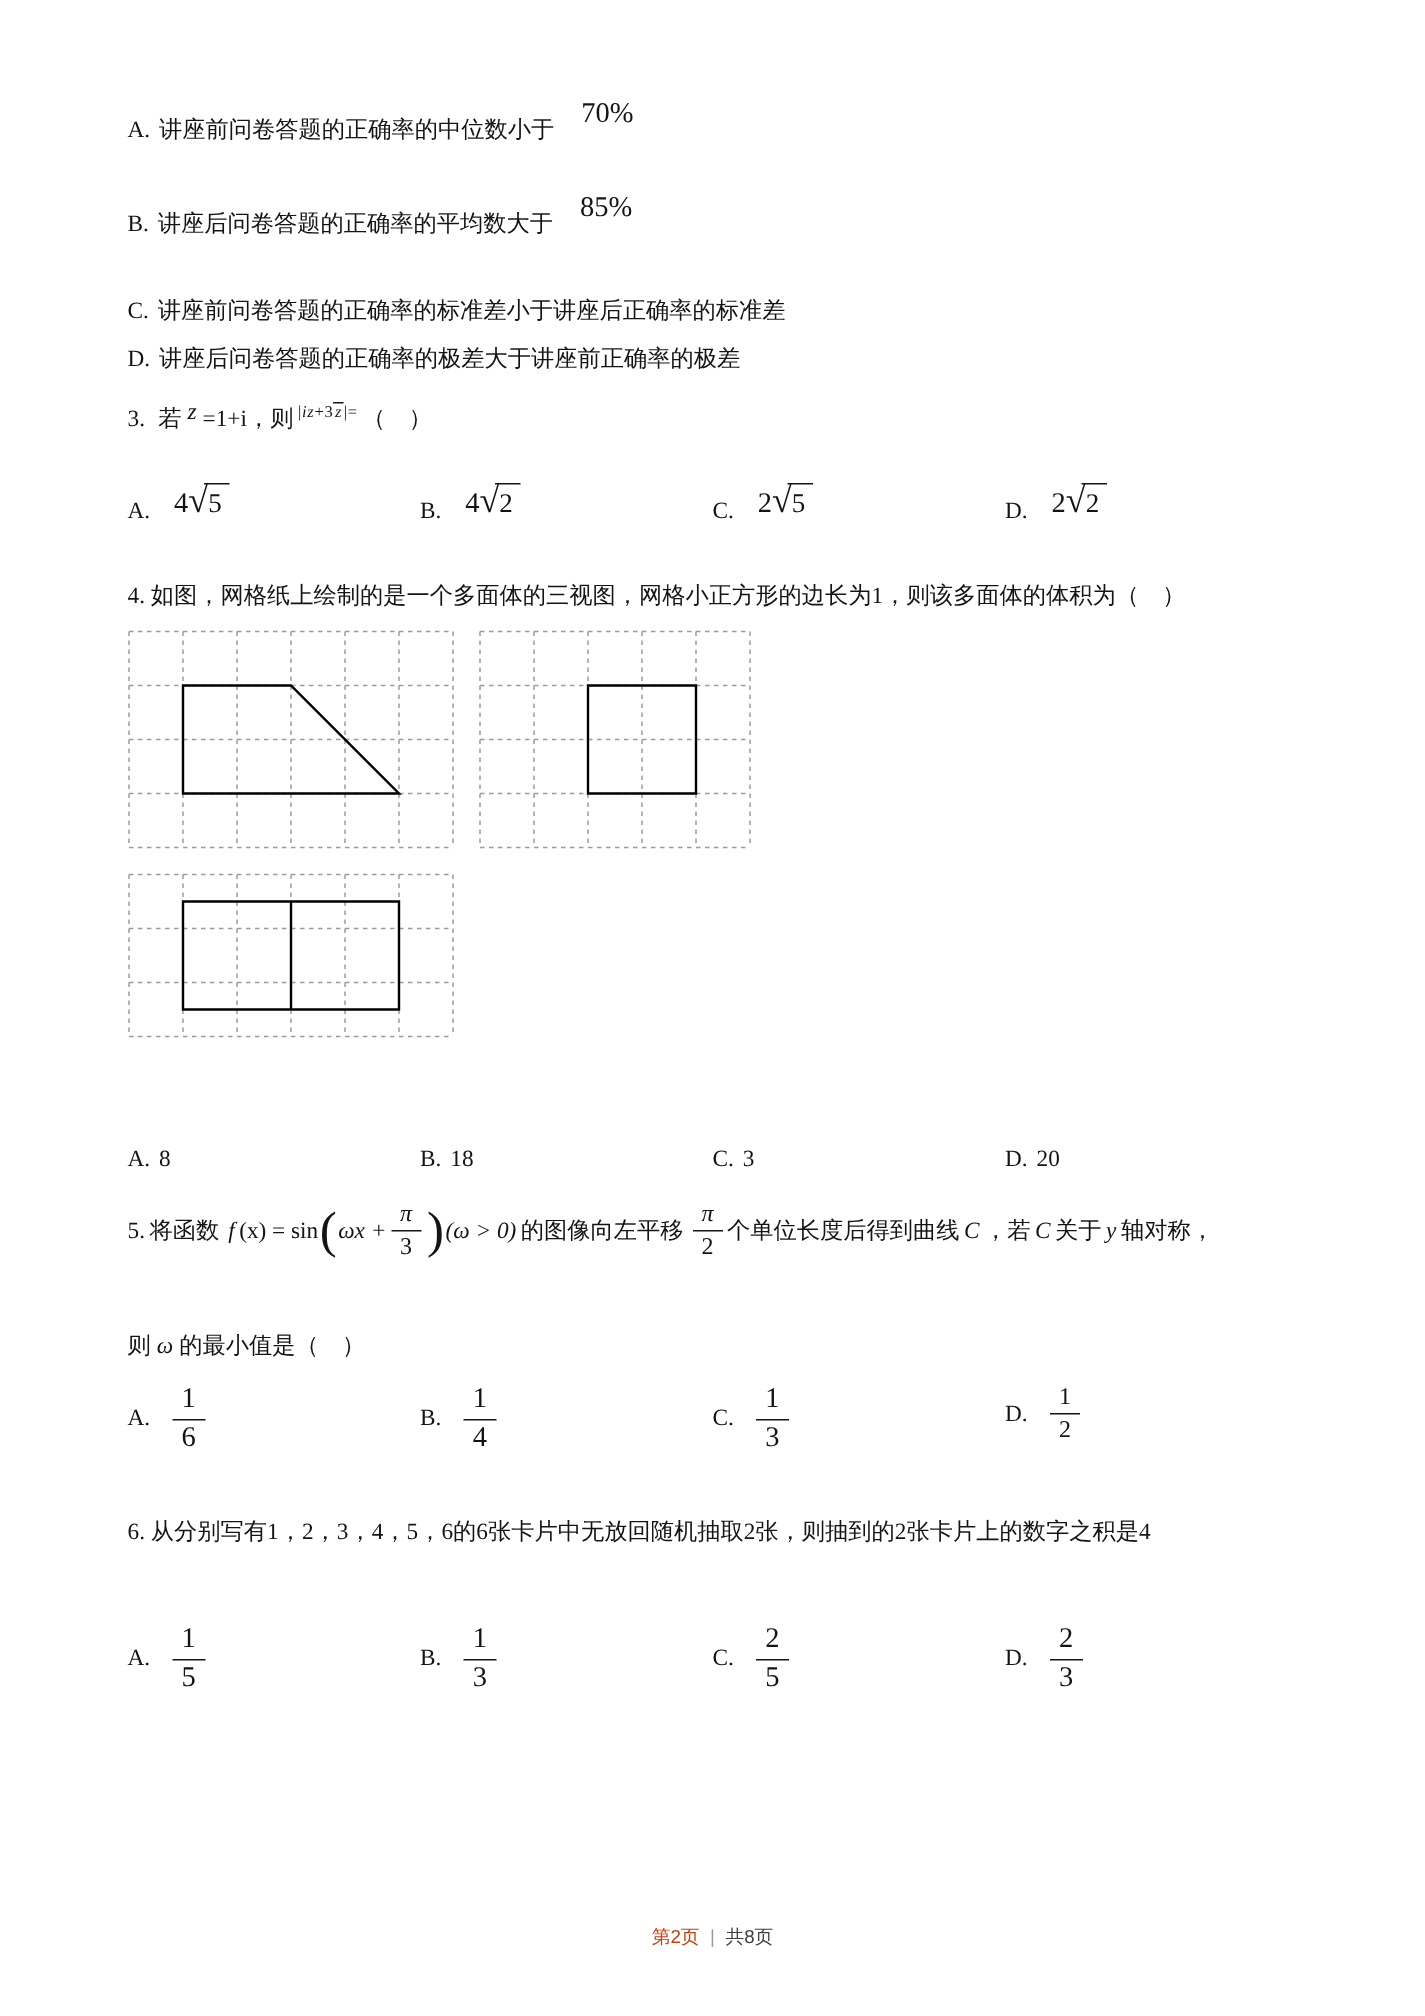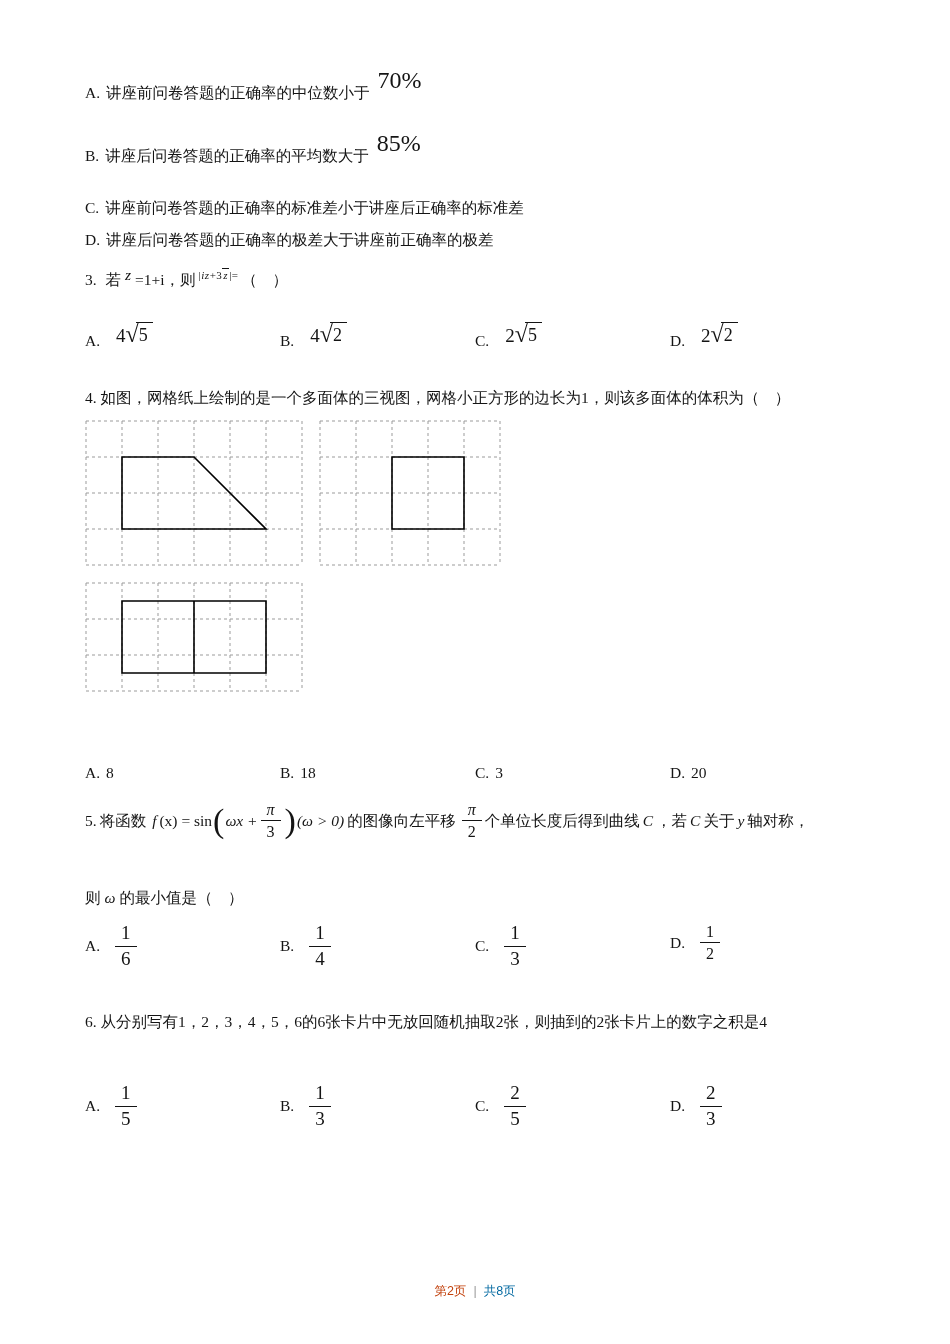--- a/index.html
+++ b/index.html
@@ -5,21 +5,21 @@
   html,body{margin:0;padding:0;}
   body{
     width:950px;height:1344px;position:relative;background:#ffffff;
     font-family:"Liberation Serif","DejaVu Serif",serif;color:#141414;
     overflow:hidden;
   }
   .blk{position:absolute;left:85px;font-size:15.5px;line-height:1.5;}
   .nowrap{white-space:nowrap;}
   .olabel{margin-right:6px;}
   
-  .raised{position:relative;top:-10px;font-size:24px;margin-left:8px;}
+  .raised{position:relative;top:-10px;font-size:19px;margin-left:18px;}
   
   .it{font-style:italic;}
   .zraise{position:relative;top:-5px;font-style:italic;margin:0 4px;}
   .expr-raised{position:relative;top:-6px;font-size:11px;margin:0 3px;letter-spacing:.5px;}
   .zbar{display:inline-block;border-top:1.3px solid #141414;line-height:1.05;padding:1px 1px 0 1px;font-style:italic;}
   
   .optrow{position:absolute;left:85px;right:0;height:54px;}
   .optrow .opt{position:absolute;top:0;display:inline-flex;align-items:center;font-size:15.5px;}
   .opt.c0{left:0}.opt.c1{left:195px}.opt.c2{left:390px}.opt.c3{left:585px}
   
@@ -39,21 +39,21 @@
   .gapx{margin:0 3px;}
   
   .gridline{stroke:#9b9b9b;stroke-width:1;stroke-dasharray:3 3;fill:none;}
   .shapeline{fill:none;stroke:#000;stroke-width:1.6;}
   .views-row{display:flex;gap:16px;}
   
   .footer{position:absolute;left:0;right:0;top:1283px;text-align:center;font-size:12.5px;
     font-family:"Liberation Sans","DejaVu Sans",sans-serif;}
   .footer .pg{color:#c2410c;}
   .footer .sep{color:#9a9a9a;margin:0 7px;}
-  .footer .tot{color:#0369a1;}
+  .footer .tot{color:#404040;}
 </style>
 </head>
 <body>
 
 <div>
 
   <div class="blk nowrap" style="top:72px">
     <span class="olabel">A.</span><span>讲座前问卷答题的正确率的中位数小于</span><span class="raised">70%</span>
   </div>
   <div class="blk nowrap" style="top:135px">

